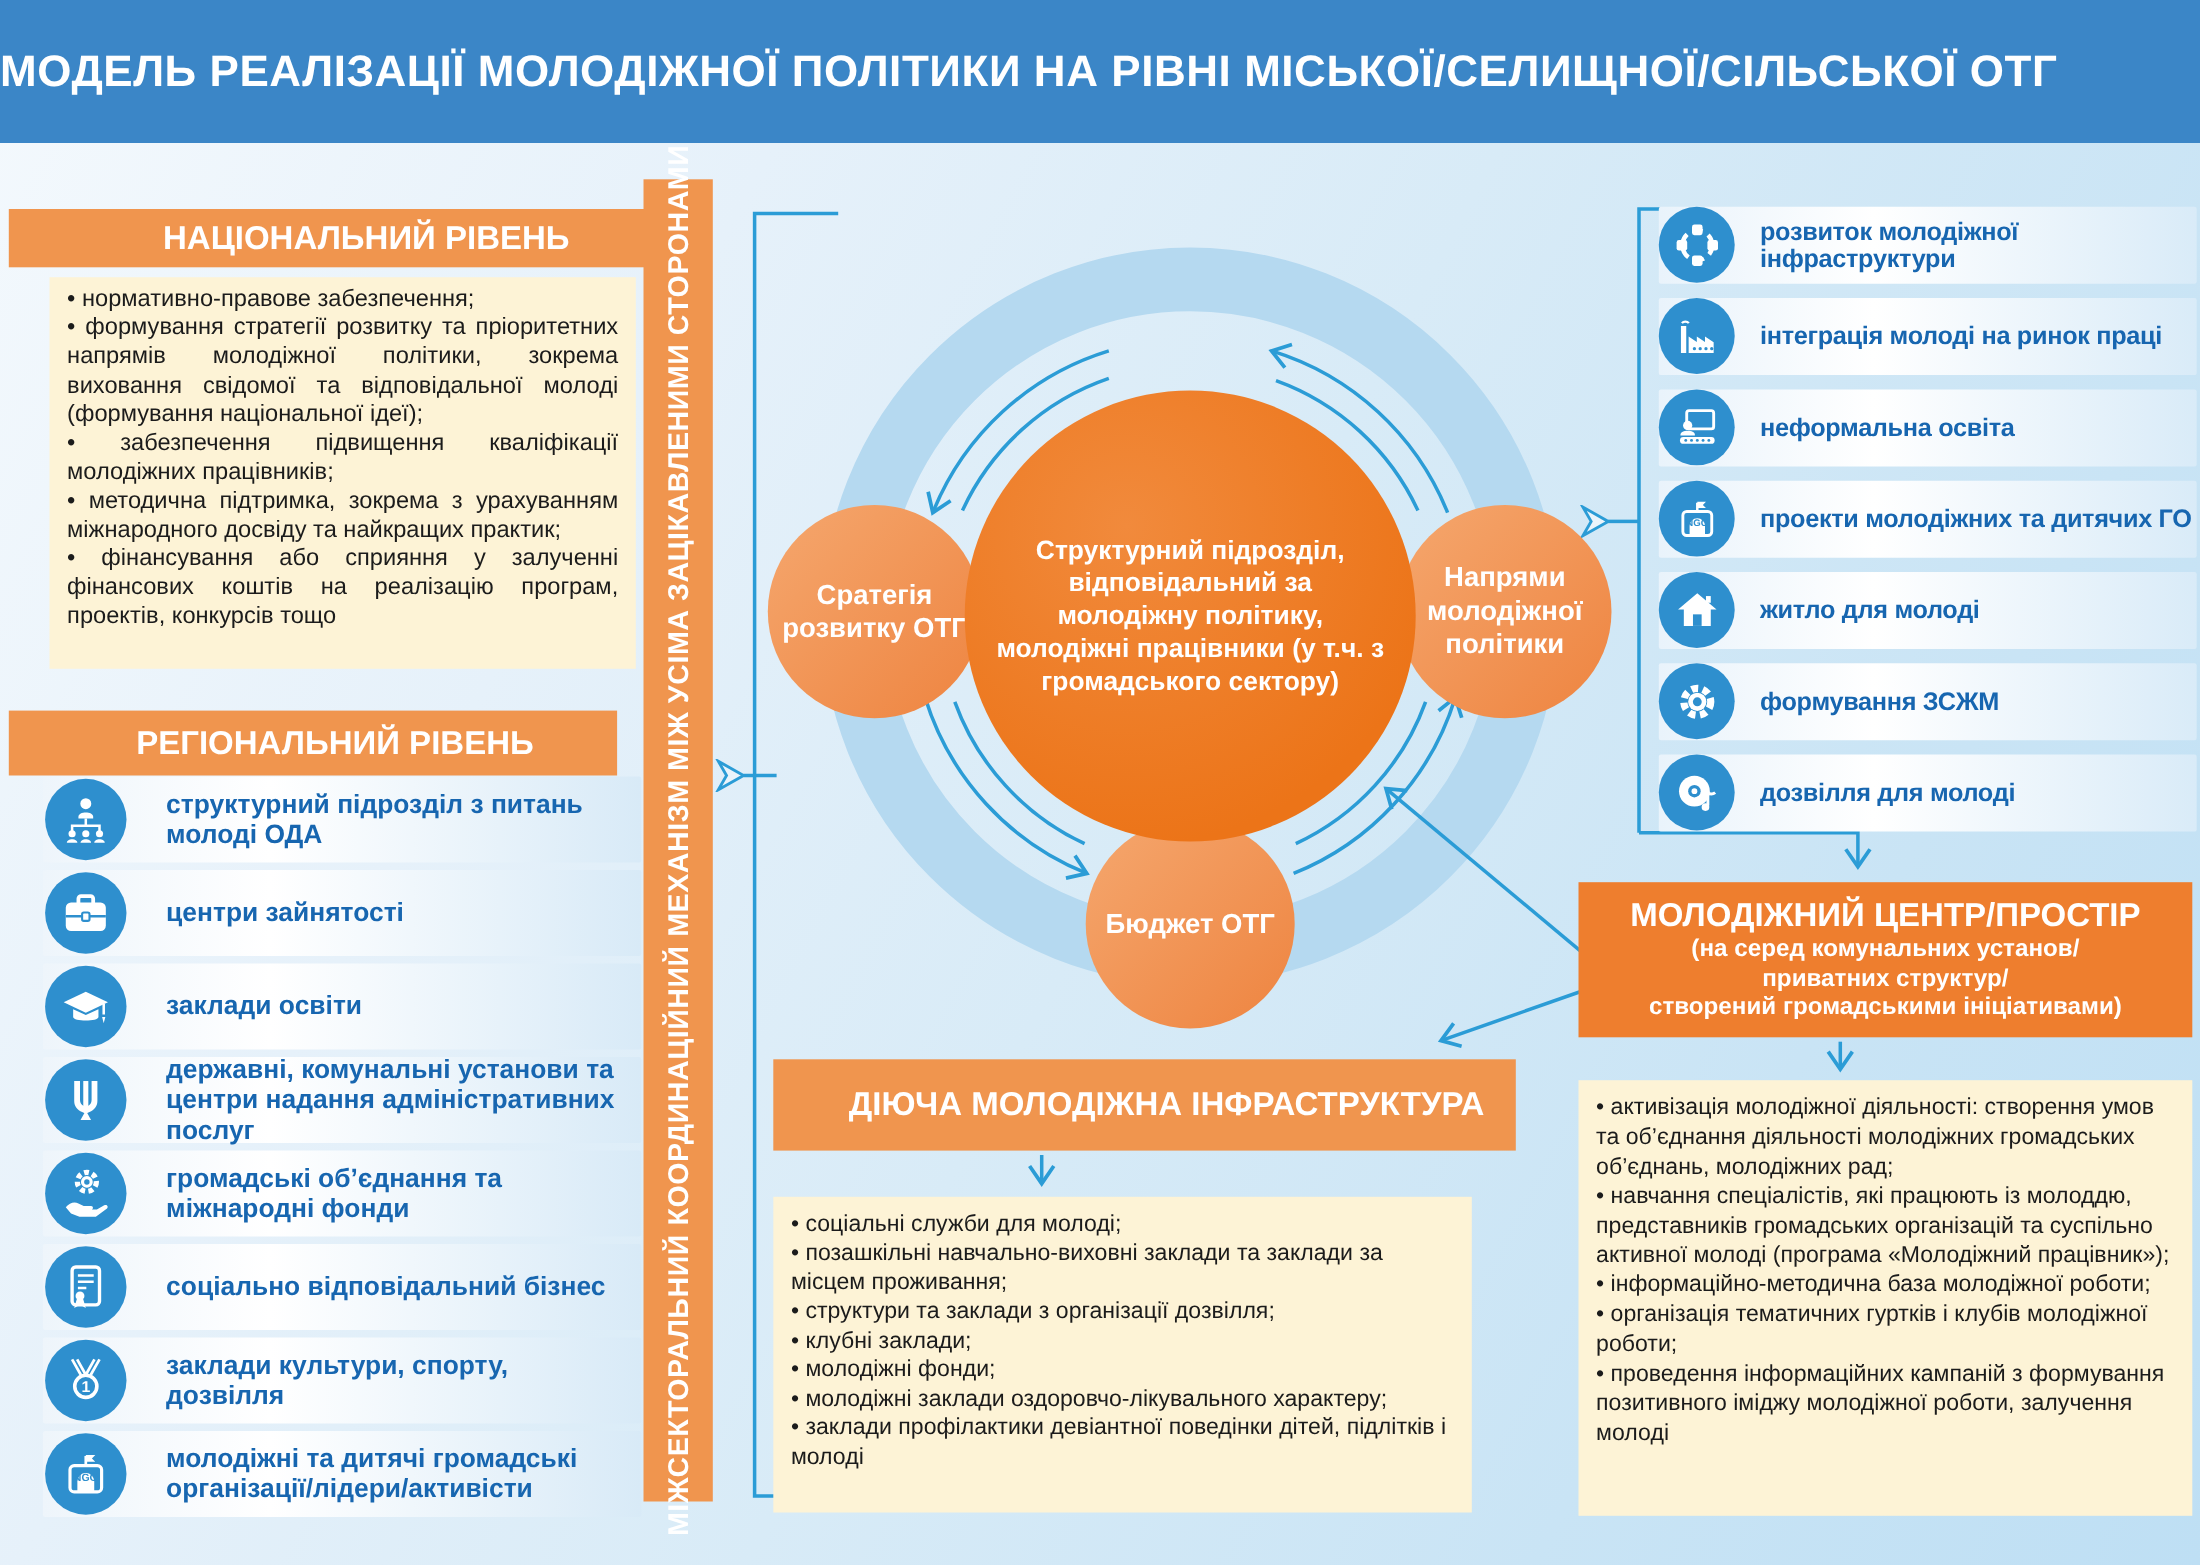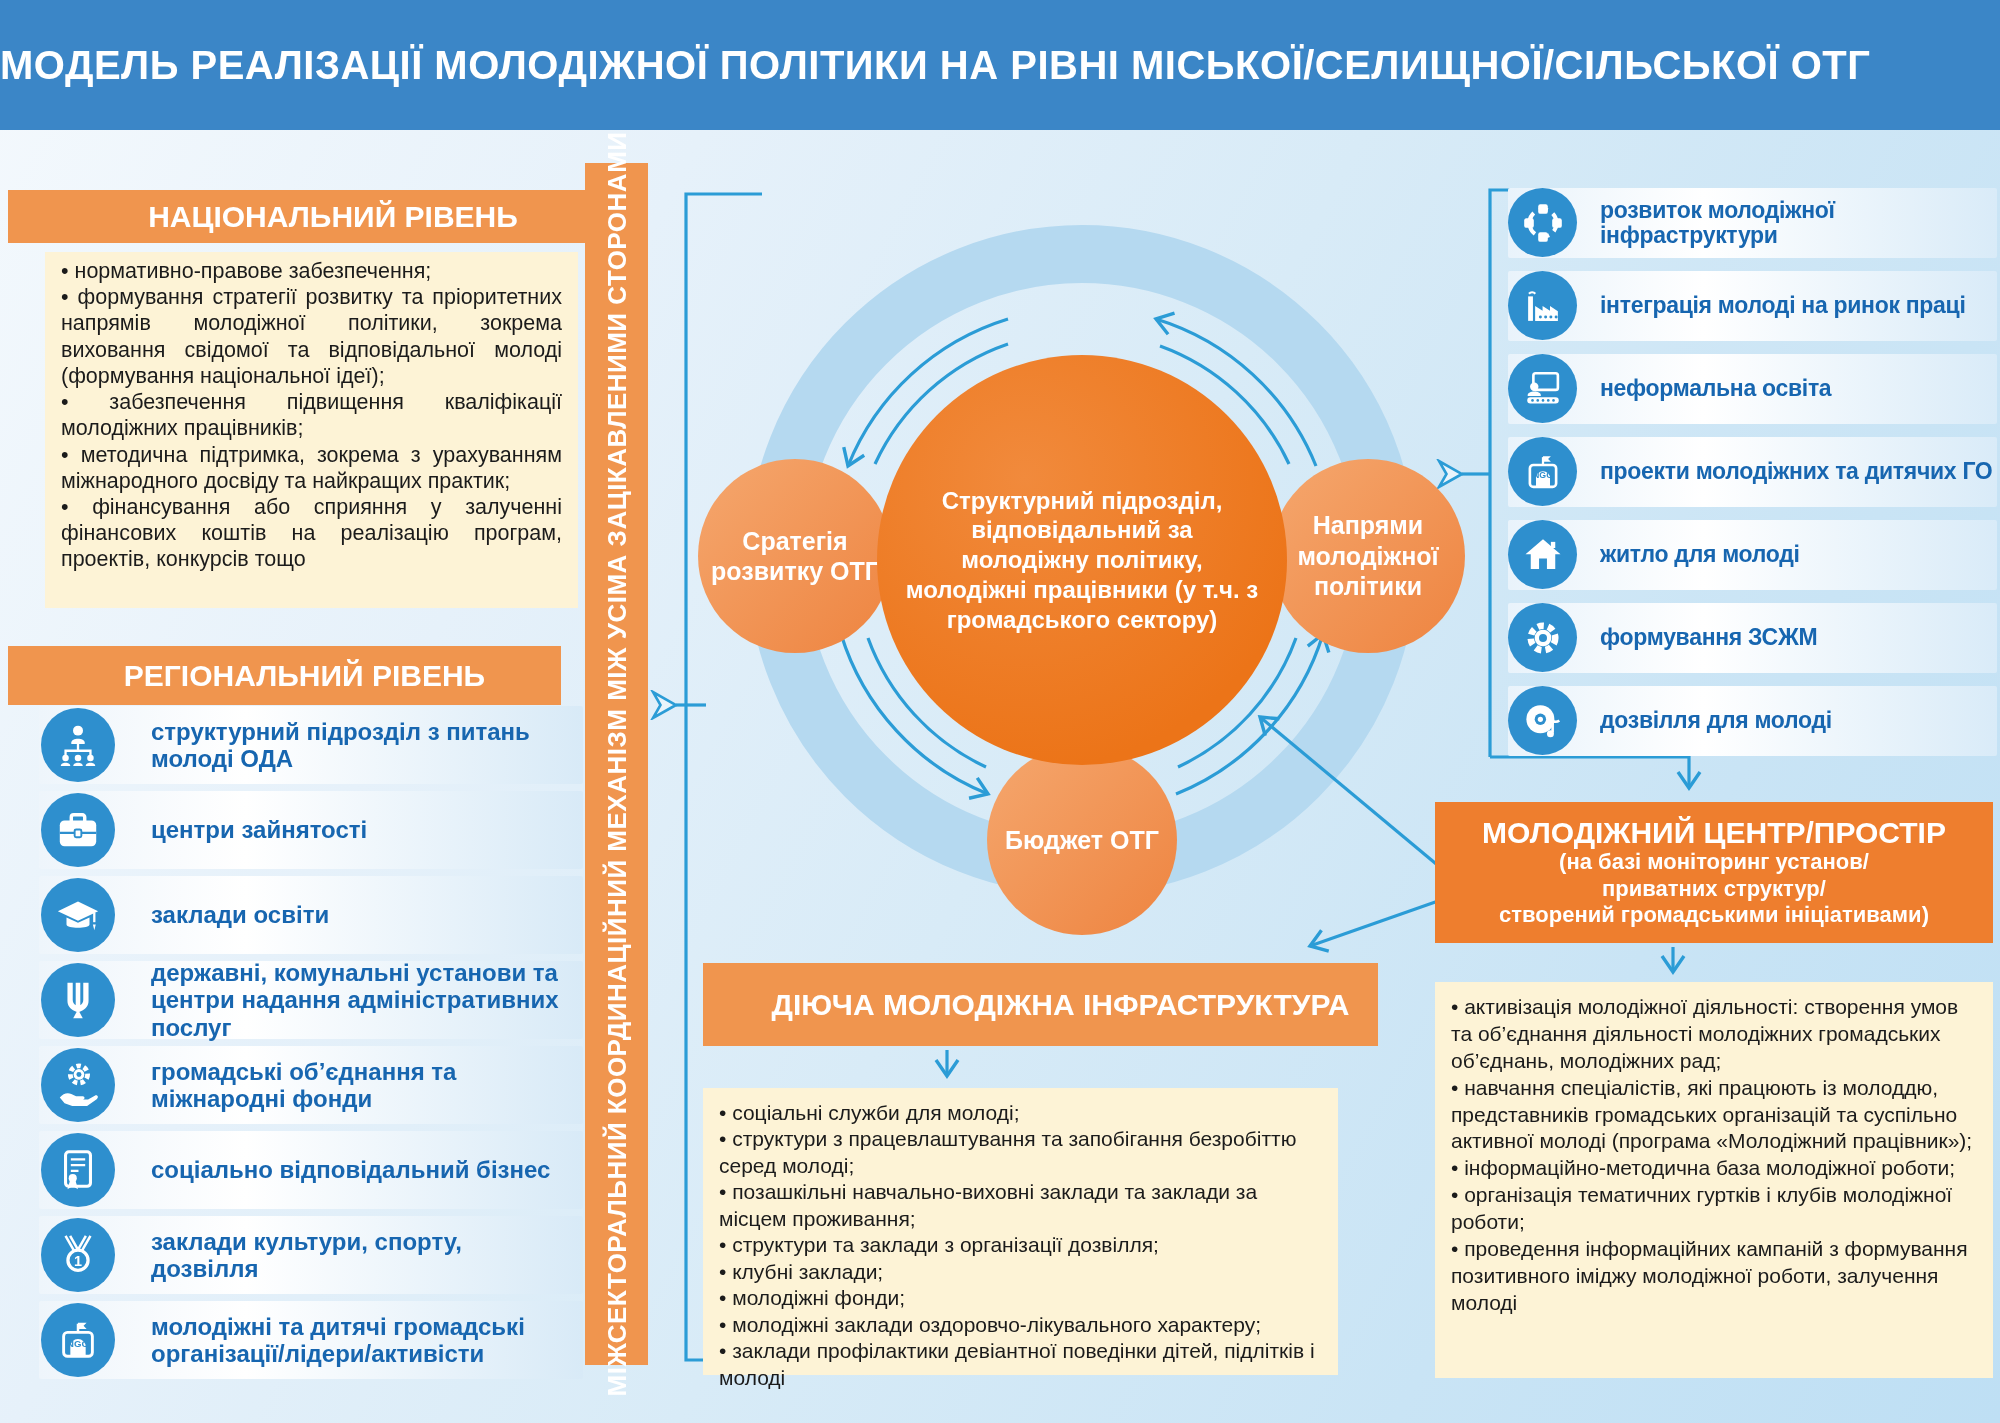--- a/index.html
+++ b/index.html
@@ -333,30 +333,29 @@
             <path d="M35 24c2.6 1.2 5.4 1.2 7.6-.6" stroke="#fff" stroke-width="3" fill="none"></path>
             <circle cx="32.5" cy="38.5" r="4" fill="#fff"></circle>
           </svg>
         </span>
       <span class="rlab">дозвілля для молоді</span>
     </div>
   </div>
 
   <div class="yc">
     <div class="yct">МОЛОДІЖНИЙ ЦЕНТР/ПРОСТІР</div>
-    <div class="ycs">(на базі моніторинг установ/</div>
+    <div class="ycs">(на серед комунальних установ/</div>
     <div class="ycs">приватних структур/</div>
     <div class="ycs">створений громадськими ініціативами)</div>
   </div>
 
   <div class="obar infra-hdr">ДІЮЧА МОЛОДІЖНА ІНФРАСТРУКТУРА</div>
   <div class="cream infra-box">
     <ul class="bullets">
         <li>соціальні служби для молоді;</li>
-        <li>структури з працевлаштування та запобігання безробіттю серед молоді;</li>
         <li>позашкільні навчально-виховні заклади та заклади за місцем проживання;</li>
         <li>структури та заклади з організації дозвілля;</li>
         <li>клубні заклади;</li>
         <li>молодіжні фонди;</li>
         <li>молодіжні заклади оздоровчо-лікувального характеру;</li>
         <li>заклади профілактики девіантної поведінки дітей, підлітків і молоді</li>
       </ul>
   </div>
 
   <div class="cream act-box">

